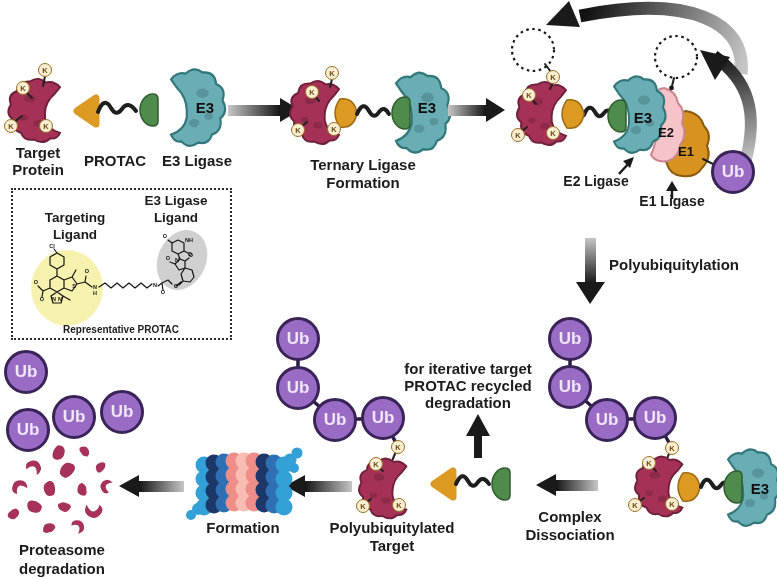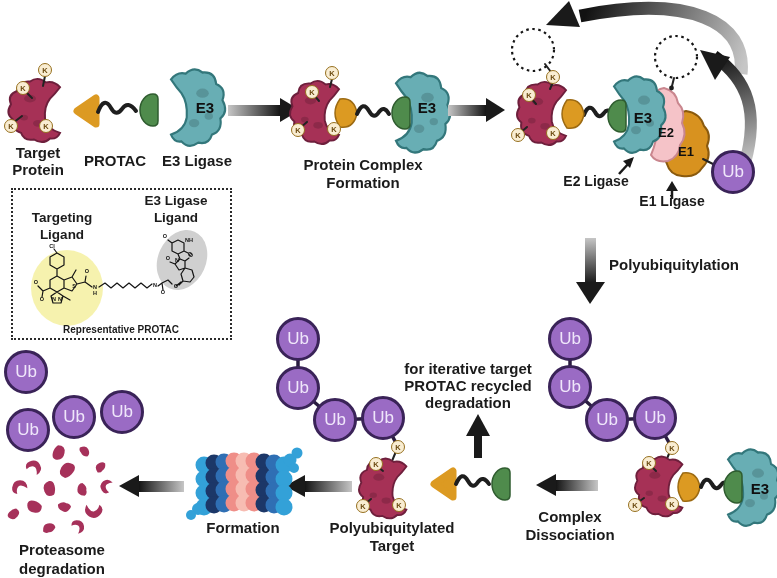--- a/index.html
+++ b/index.html
@@ -7,21 +7,21 @@
          font-family:"Liberation Sans",sans-serif;color:#1b1b1b}
   .stage svg{position:absolute;left:0;top:0}
   .lbl{position:absolute;transform:translateX(-50%);text-align:center;font-weight:bold;
        font-size:15px;line-height:17px;white-space:nowrap;color:#1b1b1b}
   .lh18{line-height:18px}.lh19{line-height:19px}
   .sm{font-size:13.5px;line-height:17px}
   .plabel{position:absolute;transform:translateX(-50%);font-weight:bold;font-size:15px;color:#101010;white-space:nowrap}
   .plabel-sm{position:absolute;transform:translateX(-50%);font-weight:bold;font-size:13px;color:#101010;white-space:nowrap}
   .ub{position:absolute;width:44px;height:44px;border-radius:50%;box-sizing:border-box;
       background:var(--ub,#9A6BC4);border:3px solid #3A2358;display:flex;align-items:center;
-      justify-content:center;font-weight:normal;font-size:17px;color:#EFE6FA}
+      justify-content:center;font-weight:bold;font-size:17px;color:#EFE6FA}
   .k{position:absolute;width:14px;height:14px;border-radius:50%;box-sizing:border-box;
      background:var(--kbadge,#F9EDD2);border:1.5px solid #96701F;display:flex;align-items:center;
      justify-content:center;font-weight:bold;font-size:7.5px;color:#6B4A10}
   .inset{position:absolute;left:11px;top:188px;width:221px;height:152px;border:2px dotted #2b2b2b;box-sizing:border-box}
   
   .c-target{fill:var(--target,#A63156);stroke:#6E1F3C;stroke-width:2}
   .c-e3{fill:var(--e3,#68AEB4);stroke:#33777B;stroke-width:2}
   .c-e2{fill:var(--e2,#F5C3C8);stroke:#C9868E;stroke-width:2}
   .c-e1{fill:var(--e1,#D8921F);stroke:#8A5A0E;stroke-width:2}
   .c-wedge{fill:var(--warhead,#DC9A22);stroke:#9C6A12;stroke-width:1.5}
@@ -354,21 +354,21 @@
 
   <div class="inset"></div>
 
   <div class="lbl" style="left:38px;top:144px">
     <div>Target</div>
       <div>Protein</div>
   </div>
   <div class="lbl" style="left:115px;top:152px">PROTAC</div>
   <div class="lbl" style="left:197px;top:152px">E3 Ligase</div>
   <div class="lbl lh18" style="left:363px;top:156px">
-    <div>Protein Complex</div>
+    <div>Ternary Ligase</div>
       <div>Formation</div>
   </div>
   <div class="lbl" style="left:596px;top:173px;font-size:14px">E2 Ligase</div>
   <div class="lbl" style="left:672px;top:193px;font-size:14px">E1 Ligase</div>
   <div class="lbl" style="left:674px;top:256px">Polyubiquitylation</div>
   <div class="lbl" style="left:468px;top:360px;line-height:17px">
     <div>for iterative target</div>
       <div>PROTAC recycled</div>
       <div>degradation</div>
   </div>
@@ -386,21 +386,21 @@
       <div>degradation</div>
   </div>
 
   <div class="plabel" style="left:205px;top:99px">E3</div>
   <div class="plabel" style="left:427px;top:99px">E3</div>
   <div class="plabel" style="left:643px;top:109px">E3</div>
   <div class="plabel" style="left:760px;top:480px">E3</div>
   <div class="plabel-sm" style="left:666px;top:125px">E2</div>
   <div class="plabel-sm" style="left:686px;top:144px">E1</div>
 
-  <div class="lbl sm" style="left:62px;top:209px">
+  <div class="lbl sm" style="left:75px;top:209px">
     <div>Targeting</div>
       <div>Ligand</div>
   </div>
   <div class="lbl sm" style="left:176px;top:192px">
     <div>E3 Ligase</div>
       <div>Ligand</div>
   </div>
   <div class="lbl" style="left:121px;top:321px;font-size:10px">Representative PROTAC</div>
 
   <div id="dyn">

